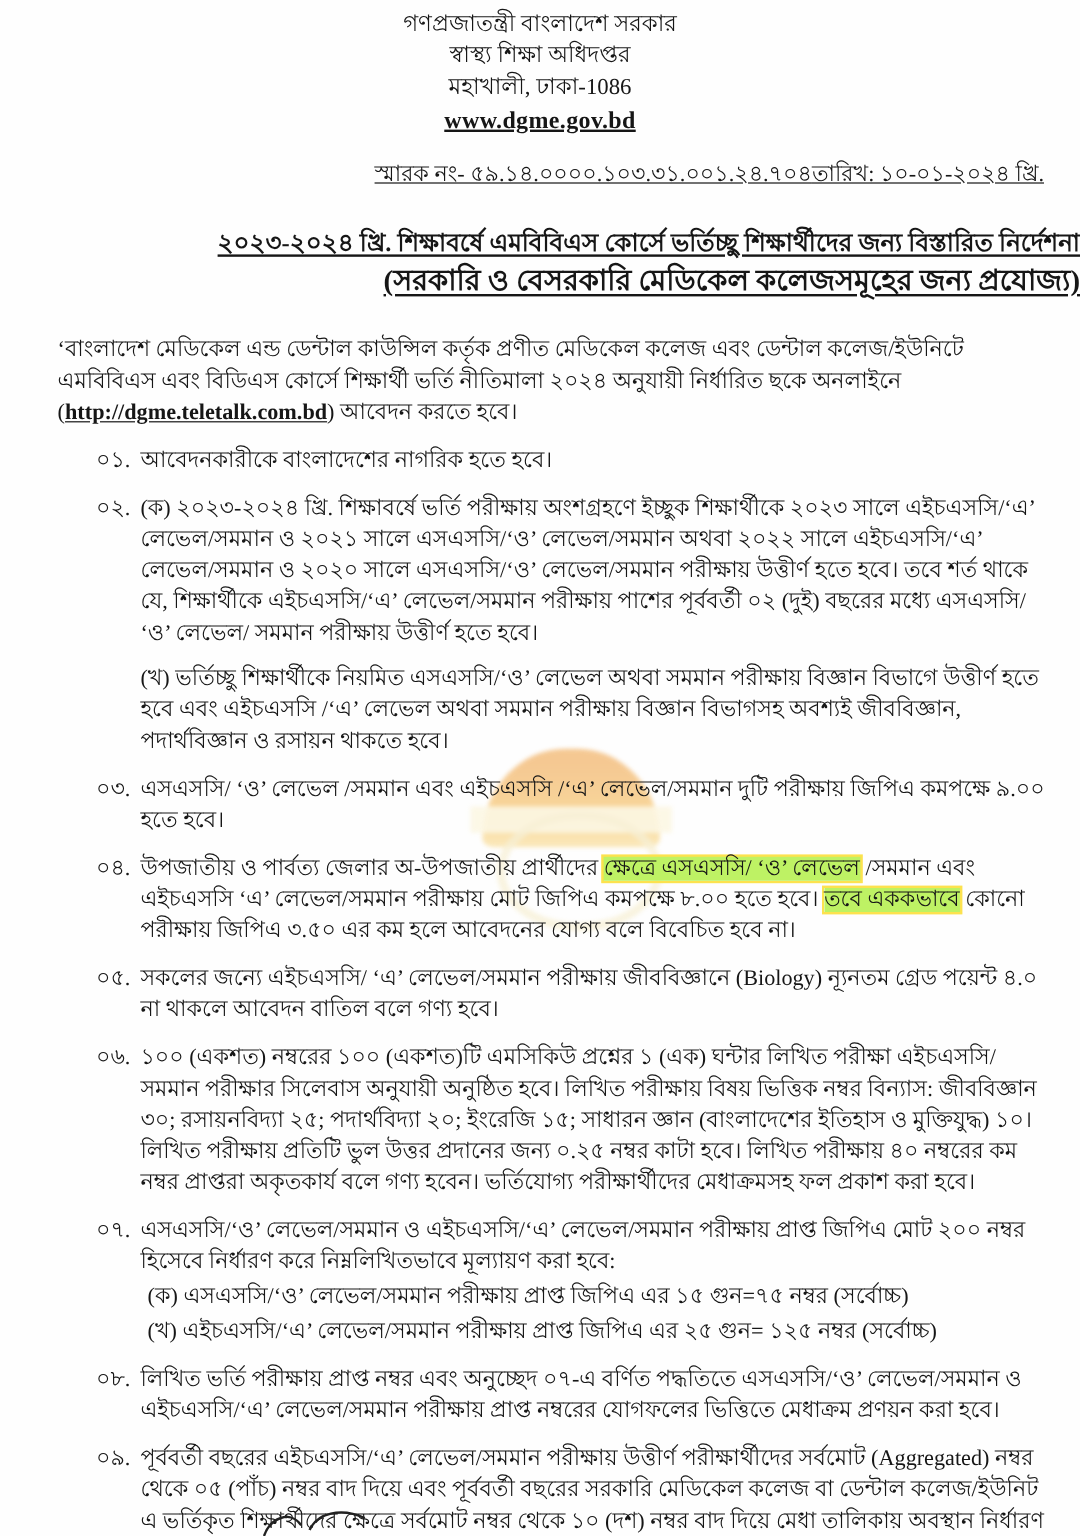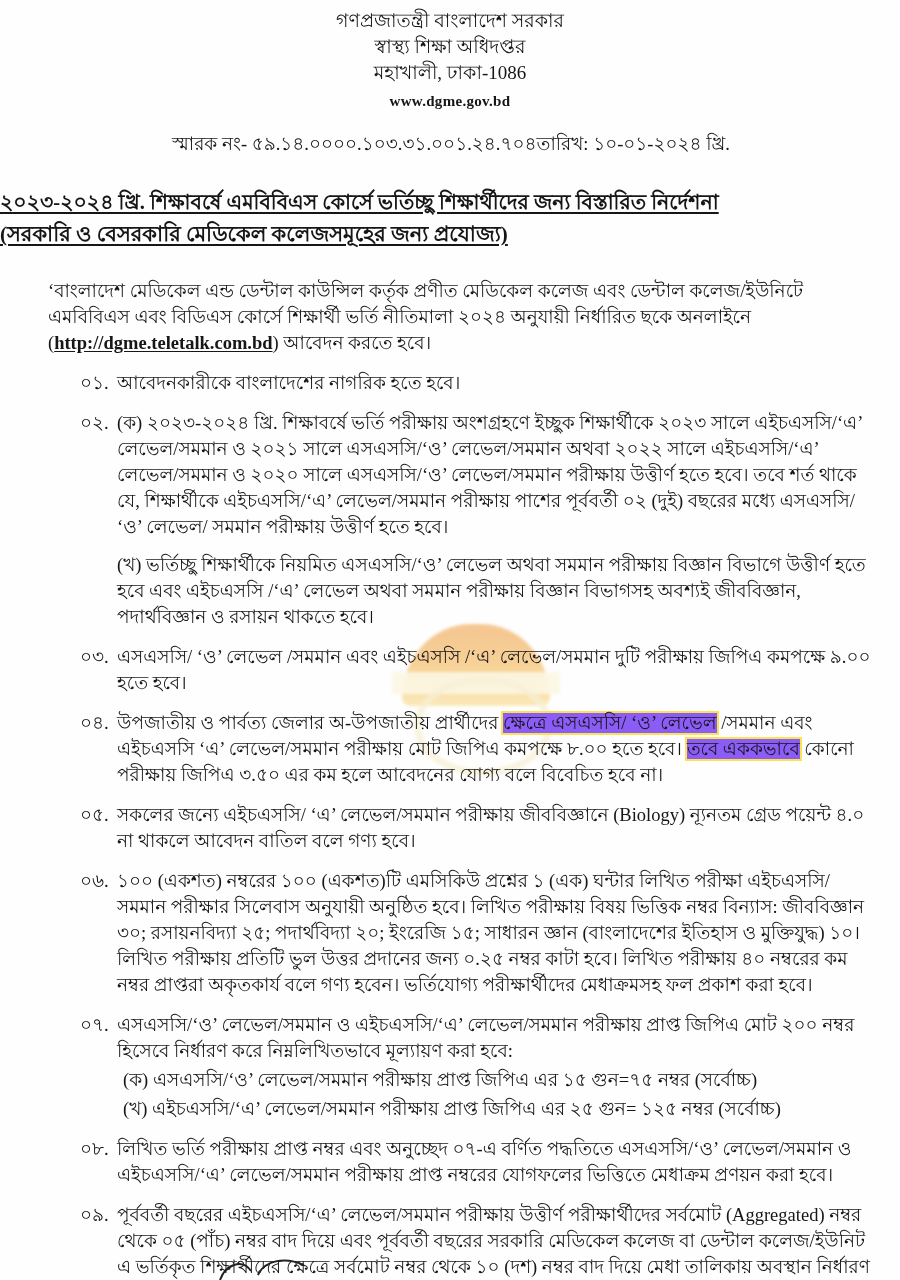--- a/index.html
+++ b/index.html
@@ -6,44 +6,44 @@
   .page{
     position:relative;width:900px;height:1280px;margin:0 auto;
     background:#fefefe;color:#161616;overflow:hidden;
     font-family:"Liberation Serif","DejaVu Serif",serif;
     -webkit-font-smoothing:antialiased;
   }
   .content{position:relative;z-index:2;}
   
   .header{padding-top:8px;text-align:center;font-size:19px;line-height:26px;}
   .header .site{
-    display:inline-block;margin-top:2px;font-size:15px;font-weight:bold;
-    letter-spacing:.3px;
+    display:inline-block;margin-top:2px;font-size:20px;font-weight:bold;
+    text-decoration:underline;letter-spacing:.3px;
   }
   
   .memo-row{
-    display:flex;justify-content:center;align-items:flex-start;
-    padding:0 30px 0 32px;margin-top:16px;font-size:18.5px;
+    display:flex;justify-content:flex-end;align-items:flex-start;
+    padding:0 30px 0 32px;margin-top:16px;font-size:18.5px;text-decoration:underline;
   }
   
-  .title-block{text-align:left;margin-top:28px;line-height:27px;font-family:Liberation Serif, serif;}
+  .title-block{text-align:right;margin-top:28px;line-height:27px;font-family:Liberation Serif, serif;}
   .title-main{font-size:20.5px;font-weight:bold;text-decoration:underline;text-underline-offset:3px;}
-  .title-sub{font-size:21px;font-weight:bold;margin-top:5px;}
+  .title-sub{font-size:24px;font-weight:bold;margin-top:5px;}
   .title-sub .inner{text-decoration:underline;text-underline-offset:3px;}
   
   .textbody{padding:0 26px 0 48px;font-size:18.5px;line-height:26px;}
   .intro{margin-top:30px;}
   .list{margin-top:2px;margin-left:32px;}
   .item{display:flex;margin-top:14px;}
   .num{flex:0 0 37px;}
   .body{flex:1;}
   .block{margin-top:0;}
   .block + .block{margin-top:12px;}
   .block.sub{margin-top:3px;padding-left:6px;}
-  .hl{background:#8b5cf6;box-shadow:0 0 0 2px #fce24e;}
+  .hl{background:#bef264;box-shadow:0 0 0 2px #fce24e;}
   .lnk{font-weight:bold;text-decoration:underline;text-underline-offset:2px;cursor:pointer;}
   
   .watermark{
     position:absolute;left:392px;top:624px;width:168px;height:144px;
     z-index:1;opacity:.55;filter:blur(1.8px);pointer-events:none;
   }
   .wm-dome{
     position:absolute;left:10px;top:0;width:148px;height:82px;
     background:linear-gradient(#ee9d3b 15%,#f5b94a 70%,#f8d886 100%);
     border-radius:74px 74px 10px 10px / 80px 80px 8px 8px;

